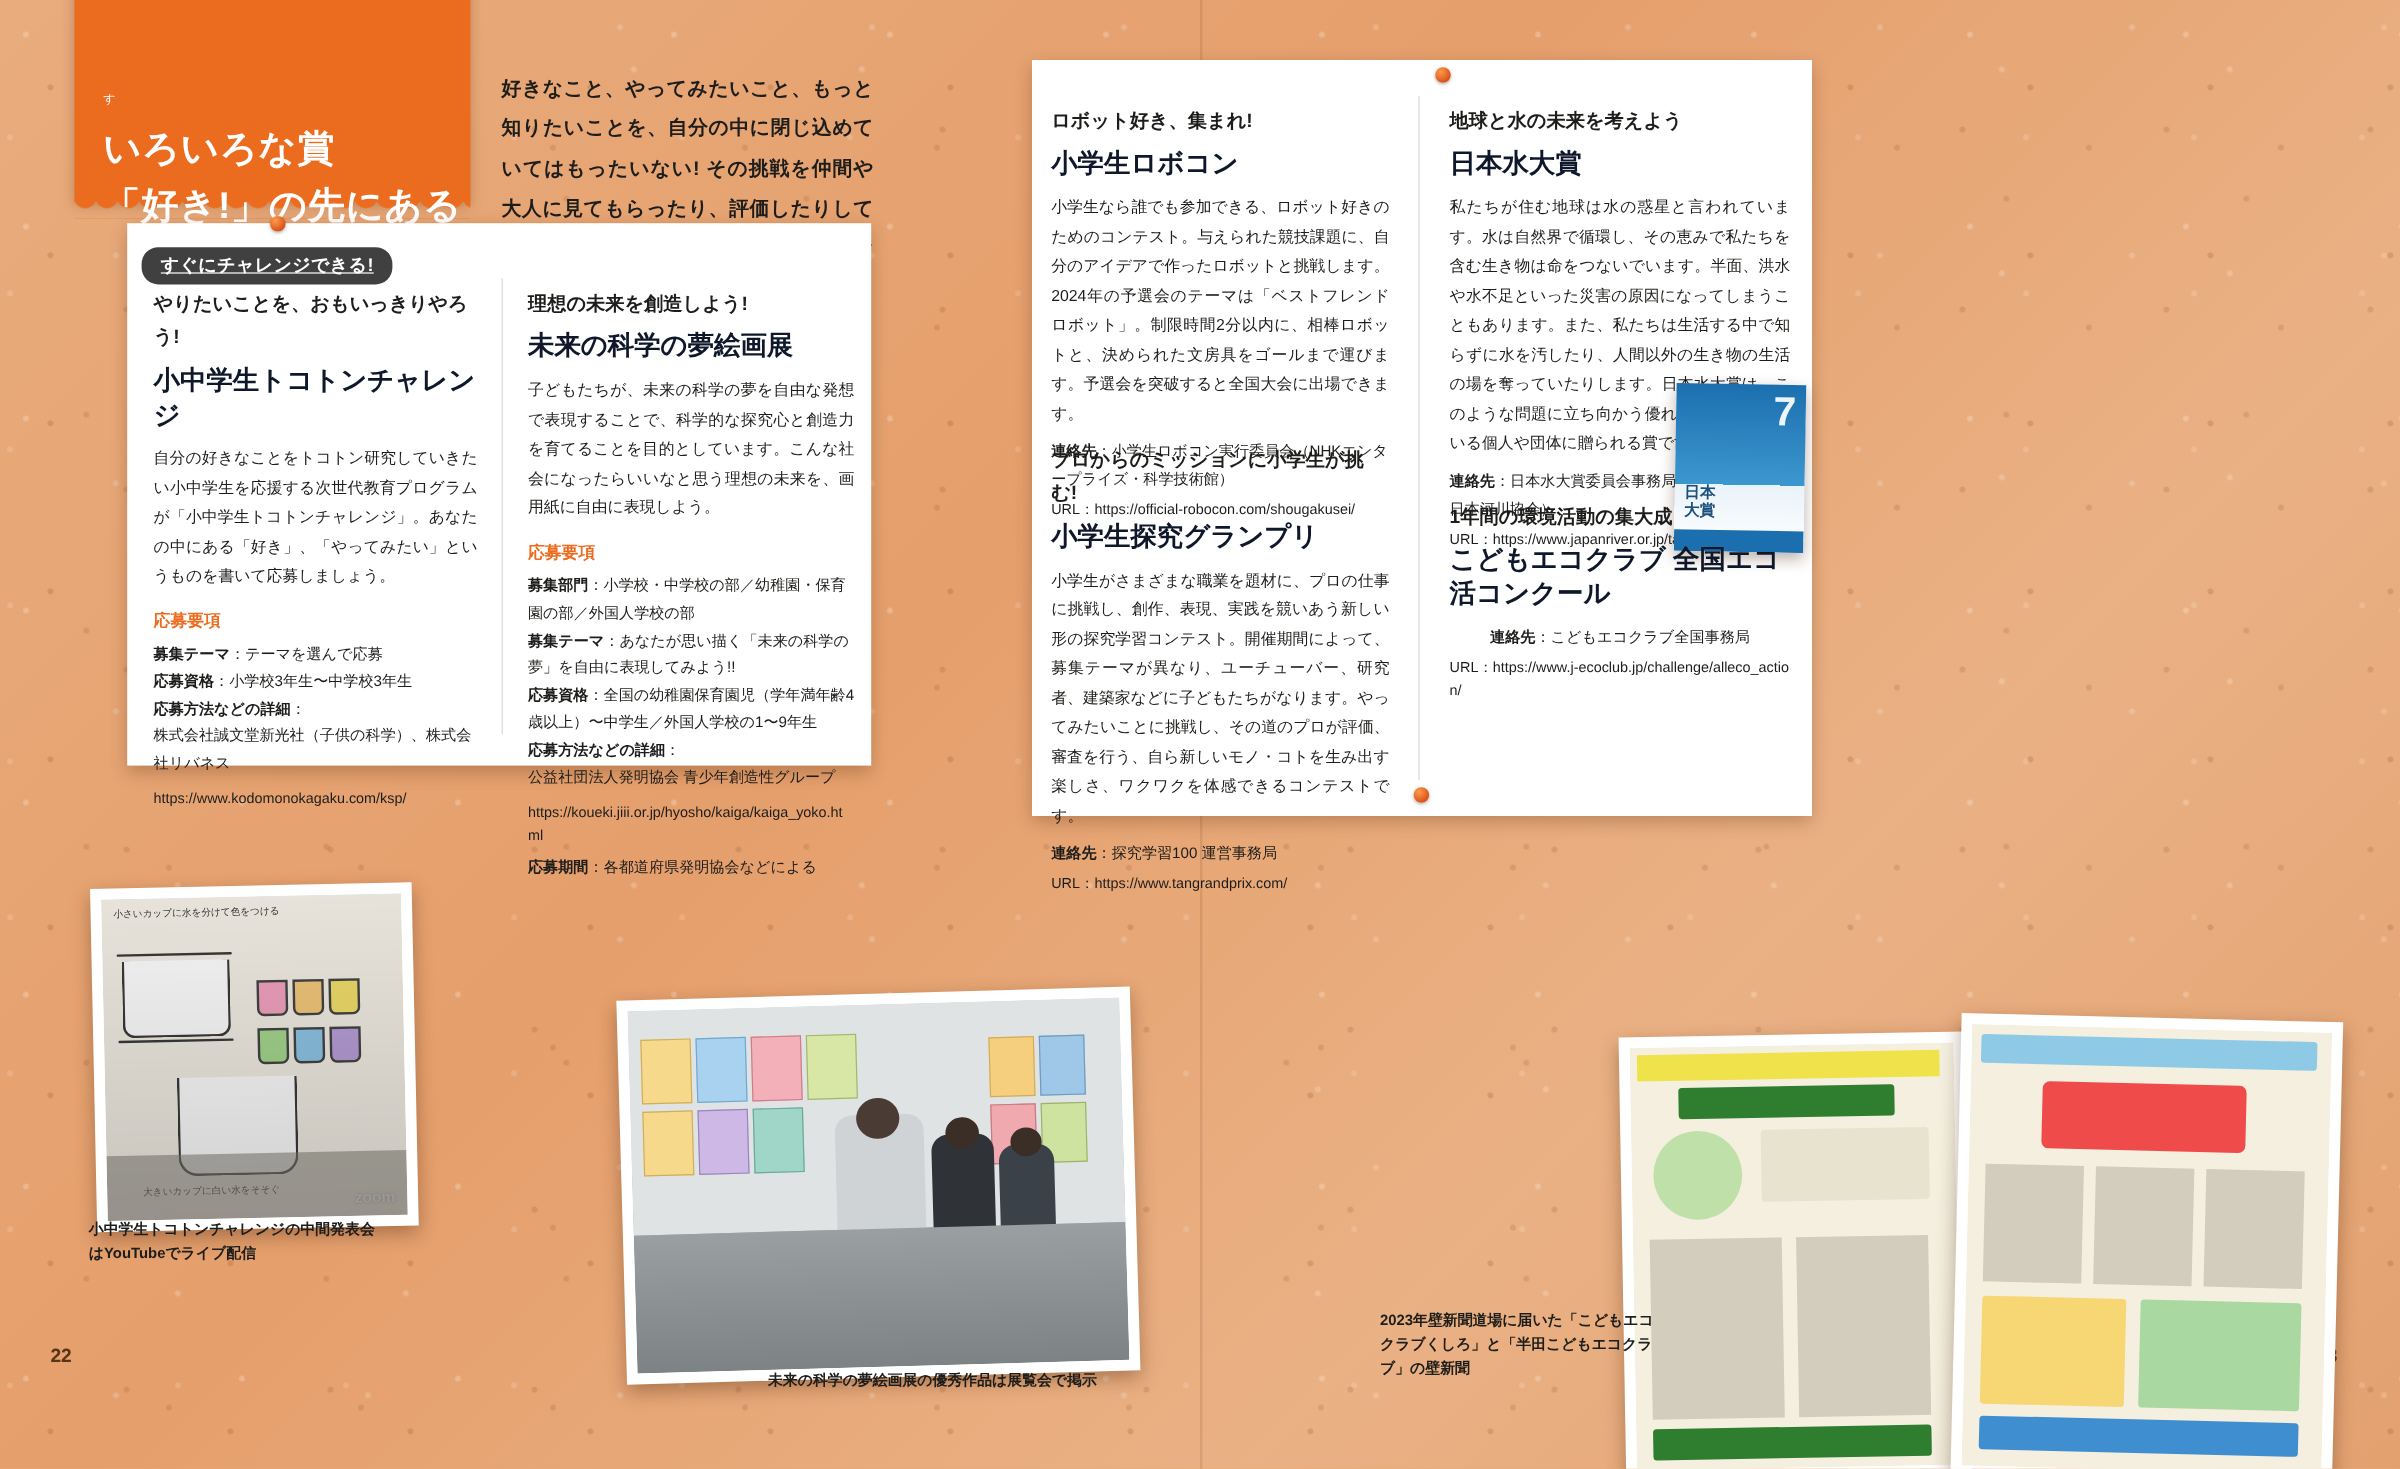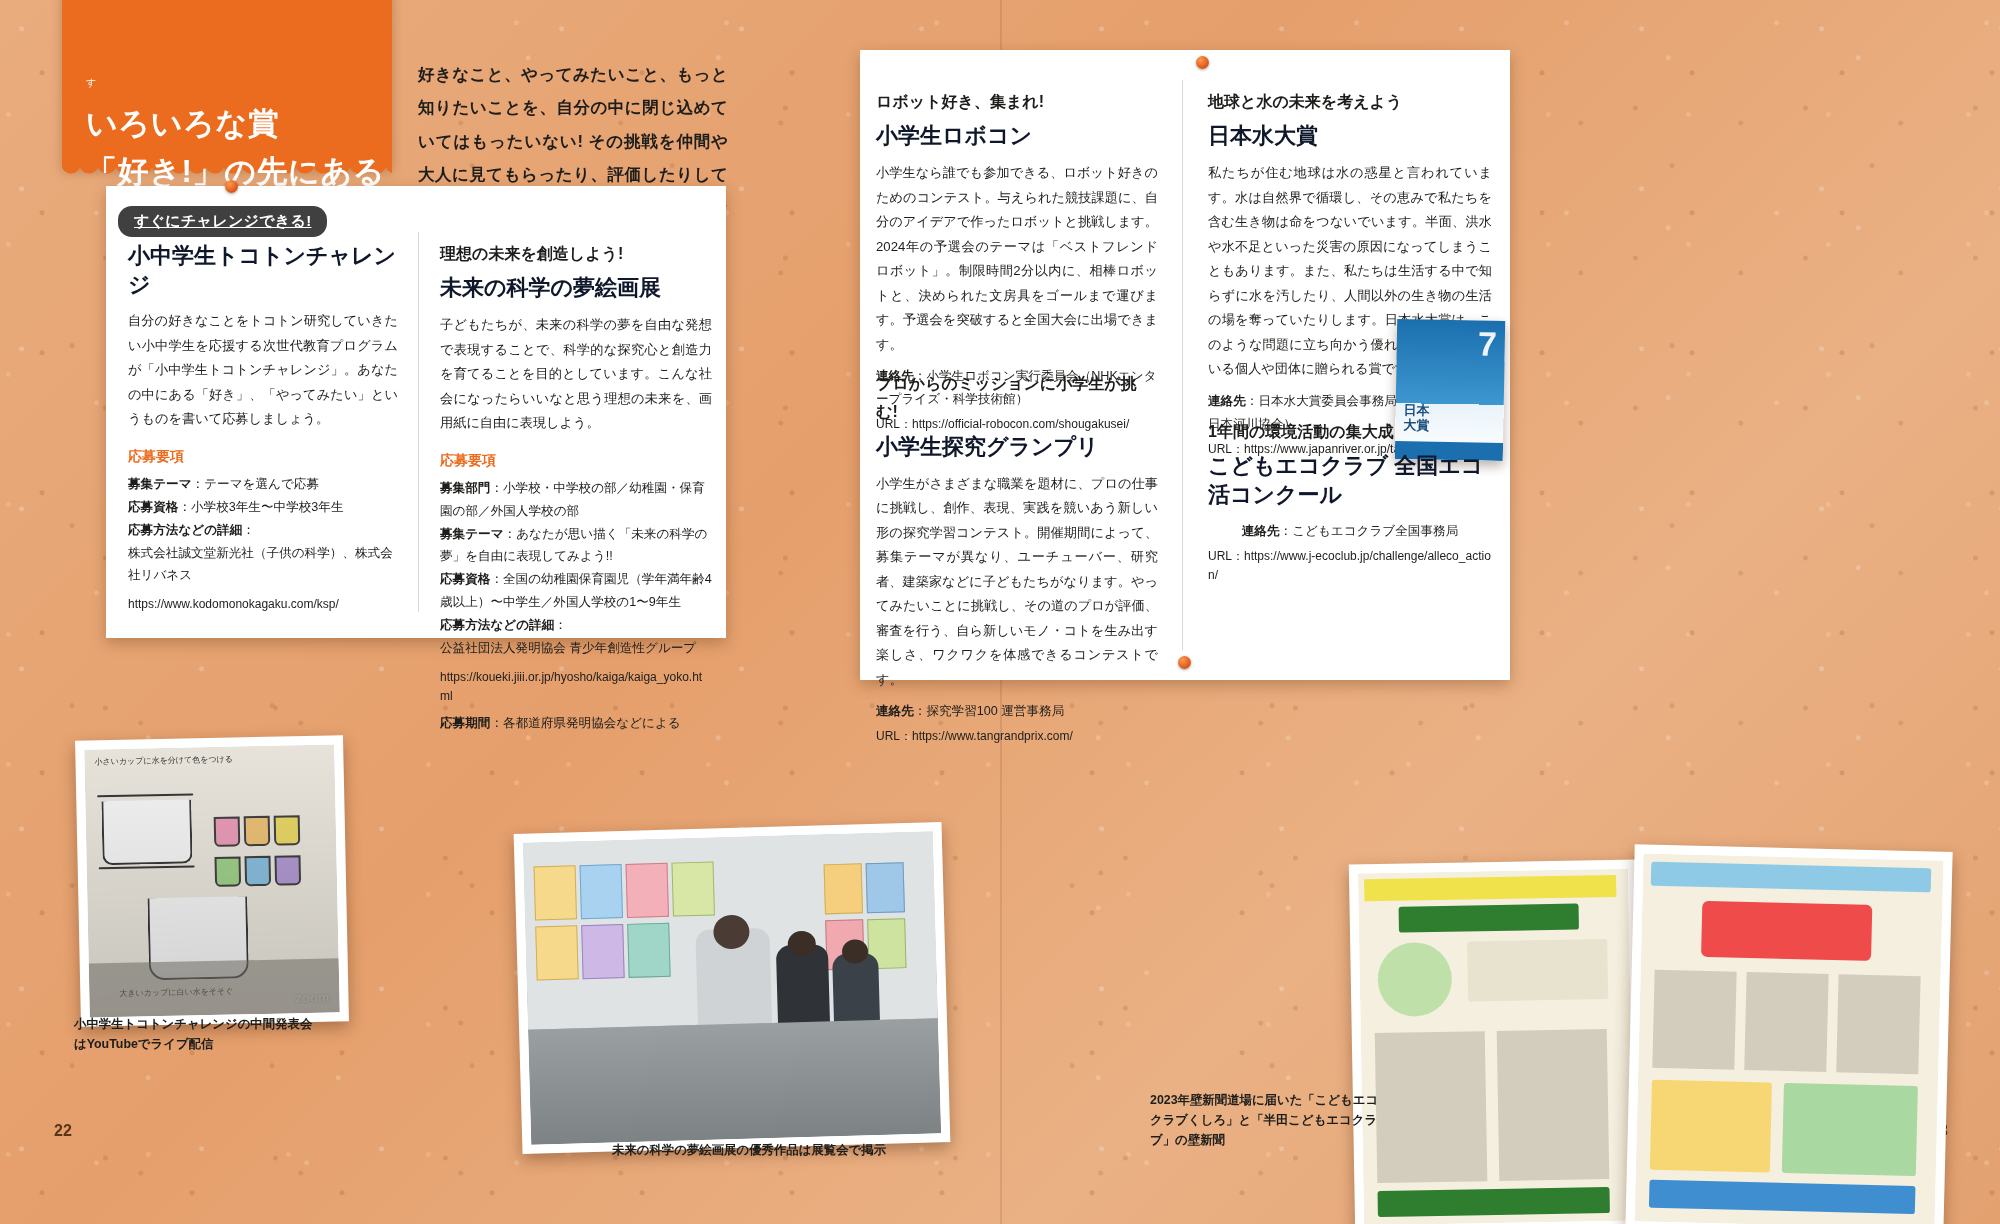--- a/index.html
+++ b/index.html
@@ -134,37 +134,38 @@
     position:absolute;left:8px;bottom:26px;color:#1b4f7e;font-size:13px;font-weight:bold;line-height:1.15;
   }
   .poster .pbar{position:absolute;left:0;bottom:0;width:100%;height:18px;background:#1b6fae;}
 </style>
 </head>
 <body>
 
 <div class="bg"></div>
 <div class="gutter"></div>
 
-<div class="pagenum" style="left:54px;top:1122px;">22</div>
+<div class="pagenum" style="left:42px;top:1122px;">22</div>
 <div class="pagenum" style="left:1930px;top:1122px;">23</div>
 
 <div class="hdr-orange"></div>
 <div class="hdr-title">
   <div><span class="ruby-sm">す</span></div>
   <div>いろいろな賞</div>
   <div>「好き!」の先にある</div>
 </div>
 <div class="hdr-lead">好きなこと、やってみたいこと、もっと知りたいことを、自分の中に閉じ込めていてはもったいない! その挑戦を仲間や大人に見てもらったり、評価したりしてもらえる発表の場があります。賞につながる挑戦をしてみましょう。</div>
 
 <div class="card l"></div>
 <div class="pin" style="left:225px;top:180px;"></div>
 <div class="badge">すぐにチャレンジできる!</div>
 <div class="divider-v" style="left:418px;top:232px;height:380px;"></div>
 
 <div class="col" style="left:128px;top:240px;width:270px;">
+  <div class="lede">やりたいことを、おもいっきりやろう!</div>
   <div class="h-orange">小中学生トコトンチャレンジ</div>
   <div class="body">自分の好きなことをトコトン研究していきたい小中学生を応援する次世代教育プログラムが「小中学生トコトンチャレンジ」。あなたの中にある「好き」、「やってみたい」というものを書いて応募しましょう。</div>
   <div class="sec-title">応募要項</div>
   <div class="kv" style="margin-top:4px;">
     <div><b>募集テーマ</b>：<span>テーマを選んで応募</span></div>
     <div><b>応募資格</b>：<span>小学校3年生〜中学校3年生</span></div>
     <div><b>応募方法などの詳細</b>：</div>
     <div>株式会社誠文堂新光社（子供の科学）、株式会社リバネス</div>
   </div>
   <div class="url" style="margin-top:8px;">https://www.kodomonokagaku.com/ksp/</div>
@@ -271,21 +272,21 @@
       <div class="g-person" style="left:170px;top:92px;width:74px;height:180px;background:#cfd3d6;"></div>
       <div style="position:absolute;left:188px;top:78px;width:36px;height:34px;border-radius:50%;background:#4a3b34;"></div>
       <div class="g-person" style="left:250px;top:110px;width:52px;height:150px;background:#2f3338;"></div>
       <div style="position:absolute;left:262px;top:96px;width:28px;height:26px;border-radius:50%;background:#3a2e27;"></div>
       <div class="g-person" style="left:306px;top:120px;width:46px;height:140px;background:#3b4148;"></div>
       <div style="position:absolute;left:316px;top:106px;width:26px;height:24px;border-radius:50%;background:#3a2e27;"></div>
       <div style="position:absolute;left:0;bottom:0;width:100%;height:38%;background:linear-gradient(#9aa0a2,#7d8385);"></div>
     </div>
   </div>
 </div>
-<div class="cap" style="left:612px;top:1140px;width:330px;">未来の科学の夢絵画展の優秀作品は展覧会で掲示</div>
+<div class="cap" style="left:612px;top:1140px;width:330px;text-align:center;">未来の科学の夢絵画展の優秀作品は展覧会で掲示</div>
 
 <div class="photo" style="left:1352px;top:862px;width:270px;height:352px;transform:rotate(-1deg);">
   <div class="ph-inner">
     <div class="news">
       <div class="pbanner" style="left:6px;top:6px;width:252px;height:22px;background:#f0e24a;color:#1d1d1b;"></div>
       <div class="nblock" style="position:absolute;left:40px;top:34px;width:180px;height:26px;background:#2f7d2f;"></div>
       <div class="nblock" style="position:absolute;left:18px;top:70px;width:74px;height:74px;background:#bfe0a8;border-radius:50%;"></div>
       <div class="nblock" style="position:absolute;left:108px;top:70px;width:140px;height:60px;background:#e8e3cf;"></div>
       <div class="ncol" style="left:14px;top:160px;width:110px;height:150px;"></div>
       <div class="ncol" style="left:136px;top:160px;width:110px;height:150px;"></div>

